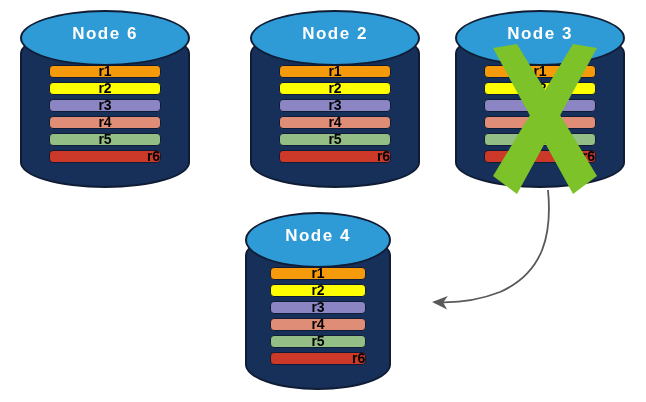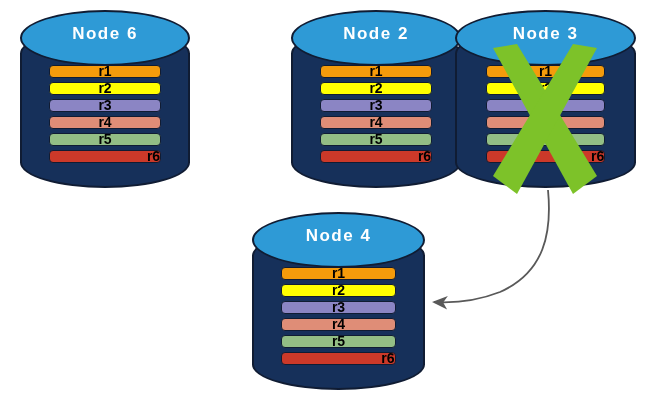--- a/index.html
+++ b/index.html
@@ -107,56 +107,56 @@
     <div class="rows">
       <div class="row-bar" style="background:#F59B0B;"><span>r1</span></div>
       <div class="row-bar" style="background:#FFFF00;"><span>r2</span></div>
       <div class="row-bar" style="background:#8B85C4;"><span>r3</span></div>
       <div class="row-bar" style="background:#DF8D77;"><span>r4</span></div>
       <div class="row-bar" style="background:#93BE85;"><span>r5</span></div>
       <div class="row-bar" style="background:#CC3929;"><span>r6</span></div>
     </div>
   </div>
 
-  <div class="node" style="left:250px; top:10px; width:170px; height:178px;margin-left:41px;">
+  <div class="node" style="left:250px; top:10px; width:170px; height:178px;">
     <div class="cyl-body"></div>
     <div class="cyl-top"></div>
     <div class="node-label">Node  2</div>
     <div class="rows">
       <div class="row-bar" style="background:#F59B0B;"><span>r1</span></div>
       <div class="row-bar" style="background:#FFFF00;"><span>r2</span></div>
       <div class="row-bar" style="background:#8B85C4;"><span>r3</span></div>
       <div class="row-bar" style="background:#DF8D77;"><span>r4</span></div>
       <div class="row-bar" style="background:#93BE85;"><span>r5</span></div>
       <div class="row-bar" style="background:#CC3929;"><span>r6</span></div>
     </div>
   </div>
 
-  <div class="node" style="left:455px; top:10px; width:170px; height:178px;padding-left:11px;">
+  <div class="node" style="left:455px; top:10px; width:170px; height:178px;">
     <div class="cyl-body"></div>
     <div class="cyl-top"></div>
     <div class="node-label">Node  3</div>
     <div class="rows">
       <div class="row-bar" style="background:#F59B0B;"><span>r1</span></div>
       <div class="row-bar" style="background:#FFFF00;"><span>r2</span></div>
       <div class="row-bar" style="background:#8B85C4;"><span>r3</span></div>
       <div class="row-bar" style="background:#DF8D77;"><span>r4</span></div>
       <div class="row-bar" style="background:#93BE85;"><span>r5</span></div>
       <div class="row-bar" style="background:#CC3929;"><span>r6</span></div>
     </div>
 
     <svg class="fail-x" style="left:28px; top:34px;" width="124" height="150" viewBox="0 0 124 150">
       <g fill="#7DC229">
         <polygon points="10,4 34,0 114,132 90,150"></polygon>
         <polygon points="114,4 90,0 10,132 34,150"></polygon>
       </g>
     </svg>
   </div>
 
-  <div class="node" style="left:252px; top:212px; width:173px; height:178px;">
+  <div class="node" style="left:245px; top:212px; width:146px; height:178px;">
     <div class="cyl-body"></div>
     <div class="cyl-top"></div>
     <div class="node-label">Node  4</div>
     <div class="rows">
       <div class="row-bar" style="background:#F59B0B;"><span>r1</span></div>
       <div class="row-bar" style="background:#FFFF00;"><span>r2</span></div>
       <div class="row-bar" style="background:#8B85C4;"><span>r3</span></div>
       <div class="row-bar" style="background:#DF8D77;"><span>r4</span></div>
       <div class="row-bar" style="background:#93BE85;"><span>r5</span></div>
       <div class="row-bar" style="background:#CC3929;"><span>r6</span></div>

